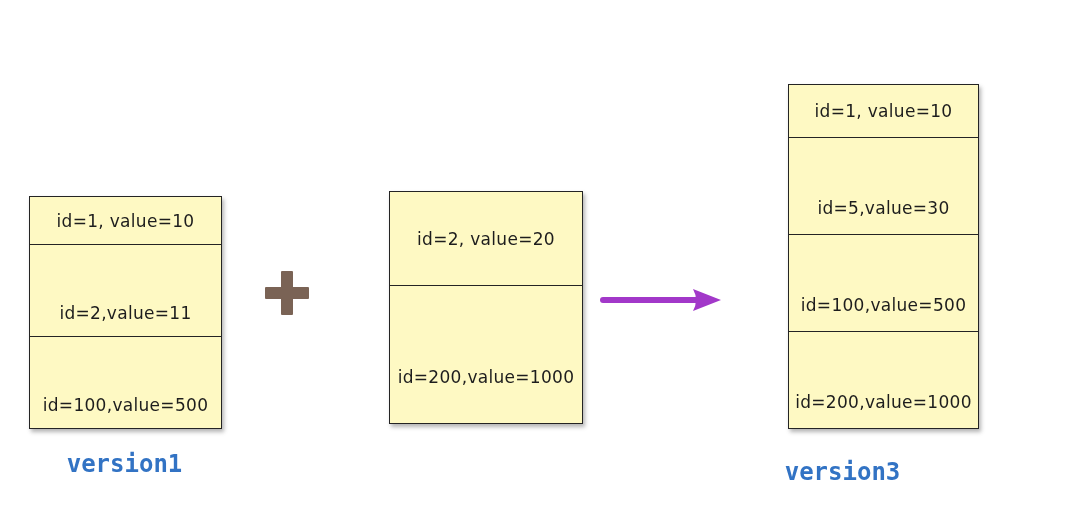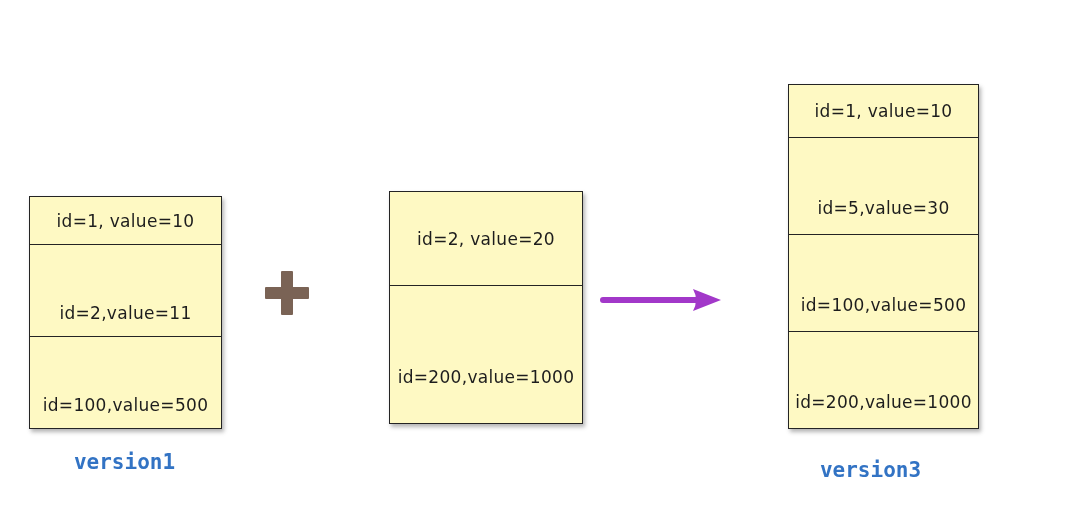--- a/index.html
+++ b/index.html
@@ -35,21 +35,21 @@
     font-weight: 500;
     letter-spacing: 0.3px;
     font-family: "DejaVu Sans", sans-serif;
     white-space: nowrap;
   }
   .erow:last-child { border-bottom: none; }
   .vlabel {
     position: absolute;
     font-family: "DejaVu Sans Mono", monospace;
     font-weight: bold;
-    font-size: 21px;
+    font-size: 24px;
     color: #3273c4;
     text-align: center;
     white-space: nowrap;
   }
   
   .plus {
     position: absolute;
     left: 265px;
     top: 271px;
     width: 44px;
@@ -94,15 +94,15 @@
     <line x1="8" y1="19" x2="102" y2="19" stroke="#a238c9" stroke-width="6" stroke-linecap="round"></line>
     <path d="M 98 8 L 126 19 L 98 30 Q 104 19 98 8 Z" fill="#a238c9"></path>
   </svg>
 
   <div class="etable" style="left:788px; top:84px; width:189px; height:343px;">
     <div class="erow">id=1, value=10</div>
     <div class="erow">id=5,value=30</div>
     <div class="erow">id=100,value=500</div>
     <div class="erow">id=200,value=1000</div>
   </div>
-  <div class="vlabel" style="left:776px; top:458px; width:189px;">version3</div>
+  <div class="vlabel" style="left:748px; top:458px; width:189px;">version3</div>
 
 </div>
 
 </body></html>

